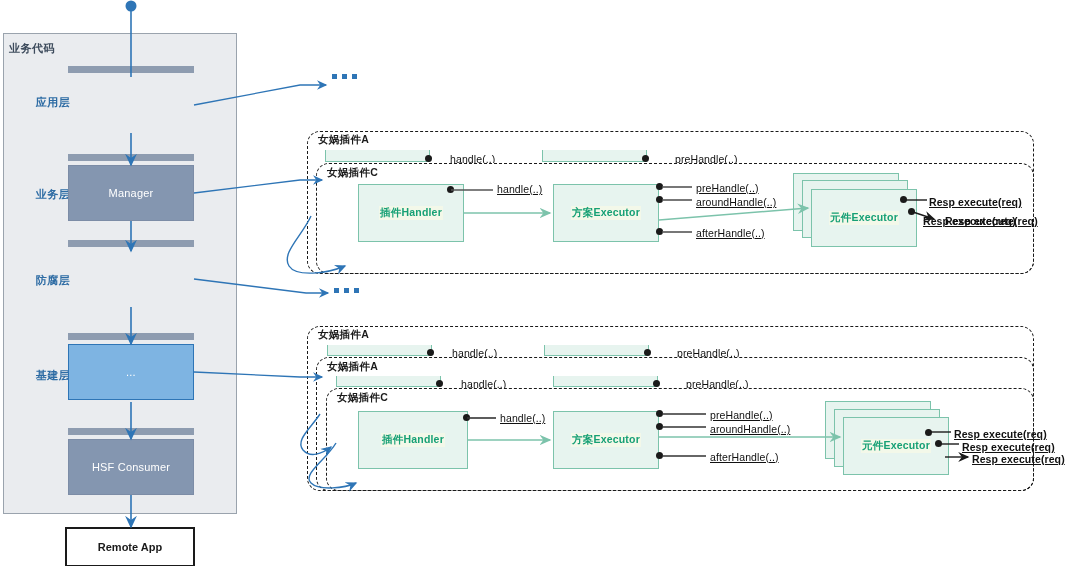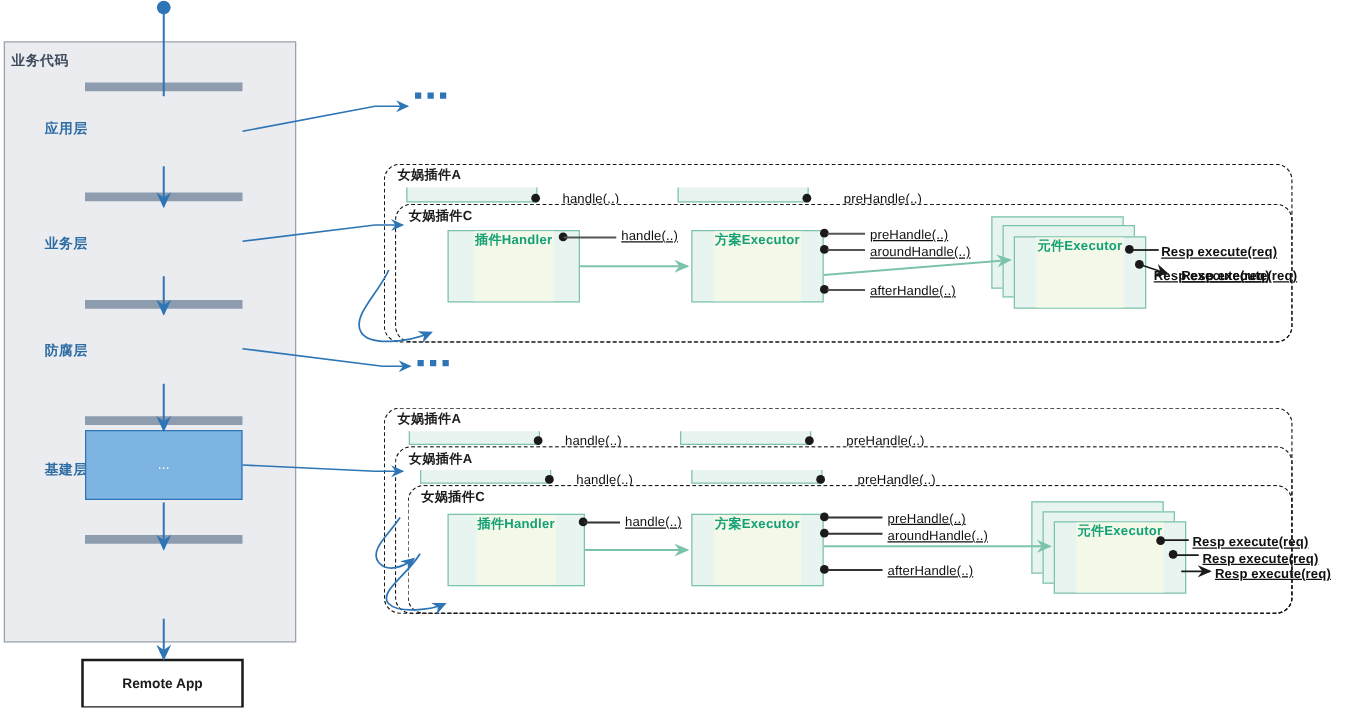--- a/index.html
+++ b/index.html
@@ -49,21 +49,21 @@
     background:transparent;
   }
   .pg-label {
     position:absolute; font-size:10.5px; font-weight:bold; color:#1a1a1a;
     background:#ffffff; padding:0 2px; white-space:nowrap; letter-spacing:.3px;
   }
 
   
   .gbox {
     position:absolute; background:#e7f4ef; border:1px solid #7cc3ab;
-    display:flex; justify-content:center;
+    display:flex; align-items:center; justify-content:center;
   }
   .gbox span {
     font-size:10.5px; font-weight:bold; color:#16a075;
     background:#f3f8e9; padding:0 1px; letter-spacing:.2px;
   }
   .gstack { position:absolute; background:#e7f4ef; border:1px solid #7cc3ab; }
 
   .mlabel {
     position:absolute; font-size:10.5px; color:#111; white-space:nowrap;
     letter-spacing:.1px;
@@ -85,29 +85,35 @@
   <div class="biz-title">业务代码</div>
 
   <div class="layer-label" style="top:95px">应用层</div>
   <div class="layer-label" style="top:187px">业务层</div>
   <div class="layer-label" style="top:273px">防腐层</div>
   <div class="layer-label" style="top:368px">基建层</div>
 
   <div class="divider" style="top:66px"></div>
 
   <div class="divider" style="top:154px"></div>
+  <div class="node gray" style="top:165px">
+      <span>Manager</span>
+    </div>
 
   <div class="divider" style="top:240px"></div>
 
   <div class="divider" style="top:333px"></div>
   <div class="node blue" style="top:344px">
       <span>...</span>
     </div>
 
   <div class="divider" style="top:428px"></div>
+  <div class="node gray" style="top:439px">
+      <span>HSF Consumer</span>
+    </div>
 
   <div class="remote-box">
       <span>Remote App</span>
     </div>
 
   <div class="ellip" style="left:332px; top:74px">
     <i></i>
       <i></i>
       <i></i>
   </div>

